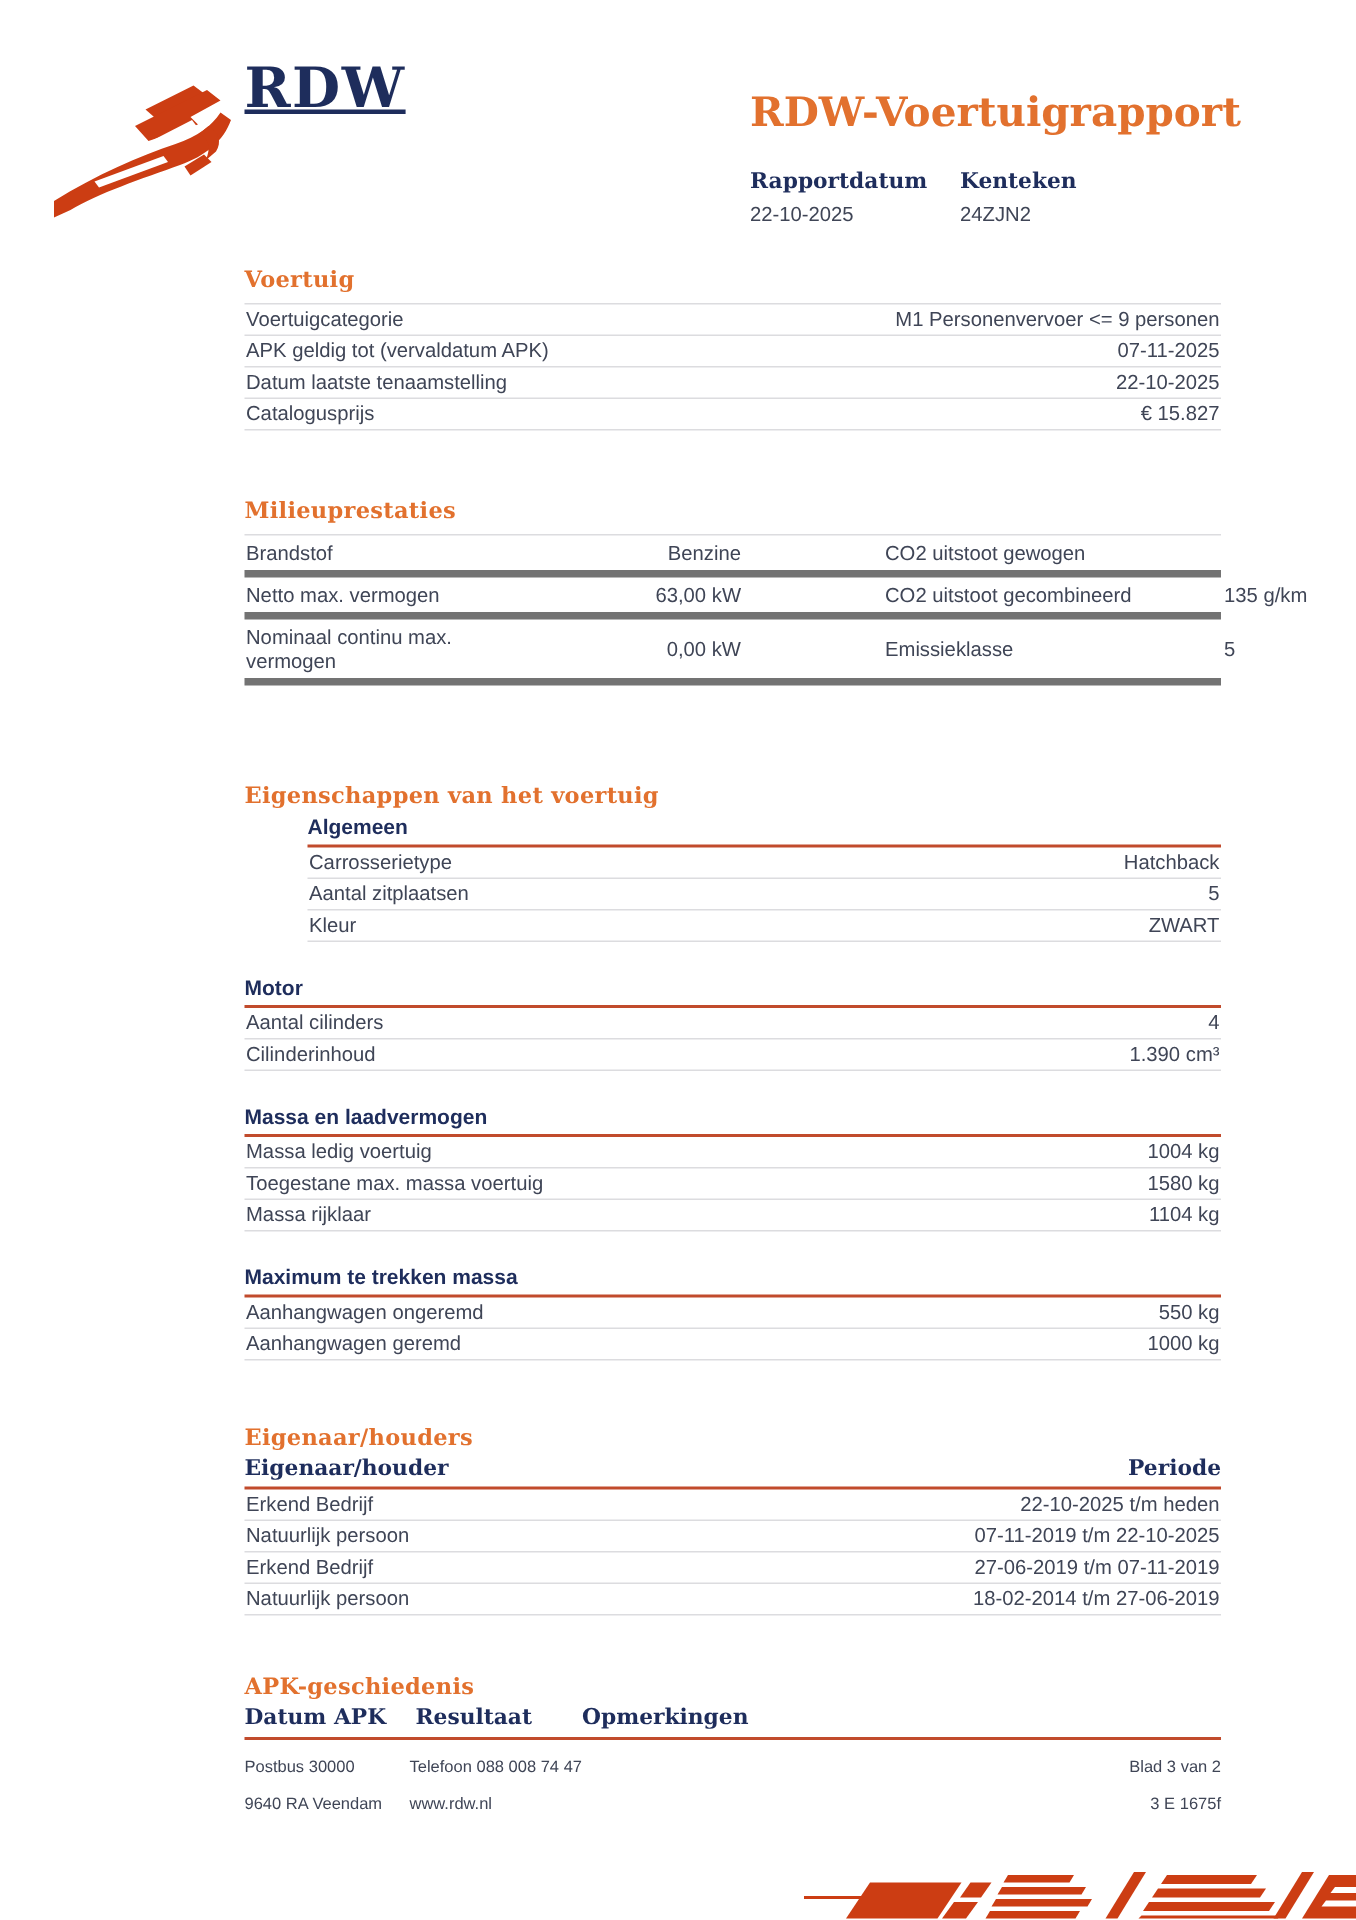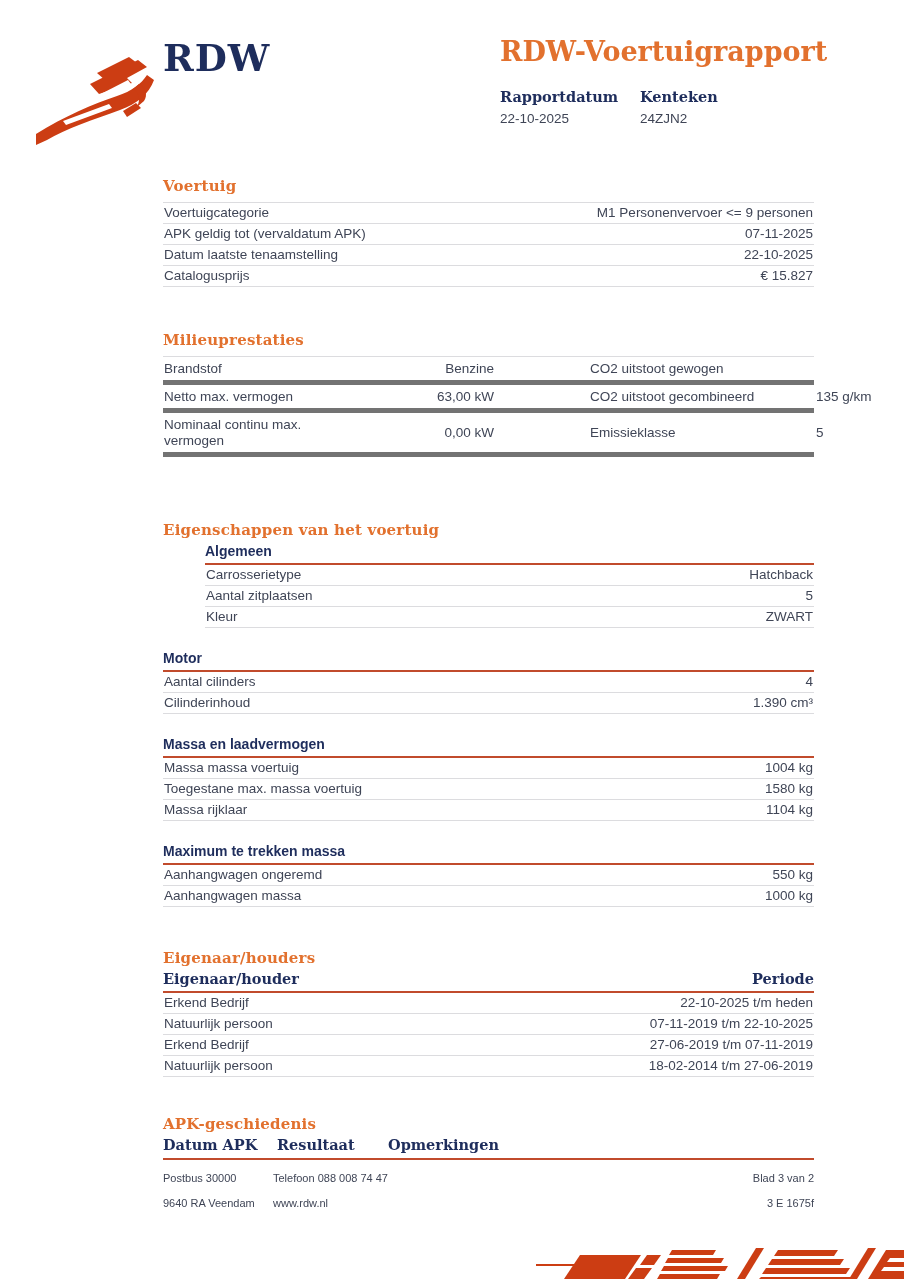--- a/index.html
+++ b/index.html
@@ -8,23 +8,23 @@
     background:#ffffff;
     font-family:"Liberation Sans","DejaVu Sans",sans-serif;
     color:#3f4556;font-size:13.5px;
   }
 
   
   .logo{position:absolute;left:35px;top:54px;width:126px;height:94px;}
   .brand-text{
     position:absolute;left:163px;top:36px;
     font-family:"DejaVu Serif","Liberation Serif",serif;
-    font-weight:bold;font-size:37px;color:#1e2d5c;letter-spacing:1px;
-  }
-  .report-head{position:absolute;left:500px;top:36px;width:330px;}
+    font-weight:bold;font-size:37px;color:#1e2d5c;letter-spacing:1px;text-decoration:underline;
+  }
+  .report-head{position:absolute;left:500px;top:60px;width:330px;}
   .report-title{
     font-family:"DejaVu Serif","Liberation Serif",serif;
     font-weight:bold;font-size:27px;color:#e2712e;white-space:nowrap;
   }
   .meta{display:flex;margin-top:21px;}
   .meta-col{width:140px;}
   .meta-label{
     font-family:"DejaVu Serif","Liberation Serif",serif;
     font-weight:bold;font-size:14.5px;color:#1e2d5c;
   }
@@ -203,21 +203,21 @@
           <span class="lbl">Cilinderinhoud</span>
           <span class="val">1.390 cm³</span>
         </div>
       </div>
     </div>
 
     <div class="subsection">
       <h3 class="sub-heading">Massa en laadvermogen</h3>
       <div class="rows">
         <div class="row">
-          <span class="lbl">Massa massa voertuig</span>
+          <span class="lbl">Massa ledig voertuig</span>
           <span class="val">1004 kg</span>
         </div>
         <div class="row">
           <span class="lbl">Toegestane max. massa voertuig</span>
           <span class="val">1580 kg</span>
         </div>
         <div class="row">
           <span class="lbl">Massa rijklaar</span>
           <span class="val">1104 kg</span>
         </div>
@@ -225,21 +225,21 @@
     </div>
 
     <div class="subsection">
       <h3 class="sub-heading">Maximum te trekken massa</h3>
       <div class="rows">
         <div class="row">
           <span class="lbl">Aanhangwagen ongeremd</span>
           <span class="val">550 kg</span>
         </div>
         <div class="row">
-          <span class="lbl">Aanhangwagen massa</span>
+          <span class="lbl">Aanhangwagen geremd</span>
           <span class="val">1000 kg</span>
         </div>
       </div>
     </div>
   </div>
 
   <div class="sec-eigenaar">
     <h2 class="section-heading">Eigenaar/houders</h2>
     <div class="table-head">
       <span>Eigenaar/houder</span>

